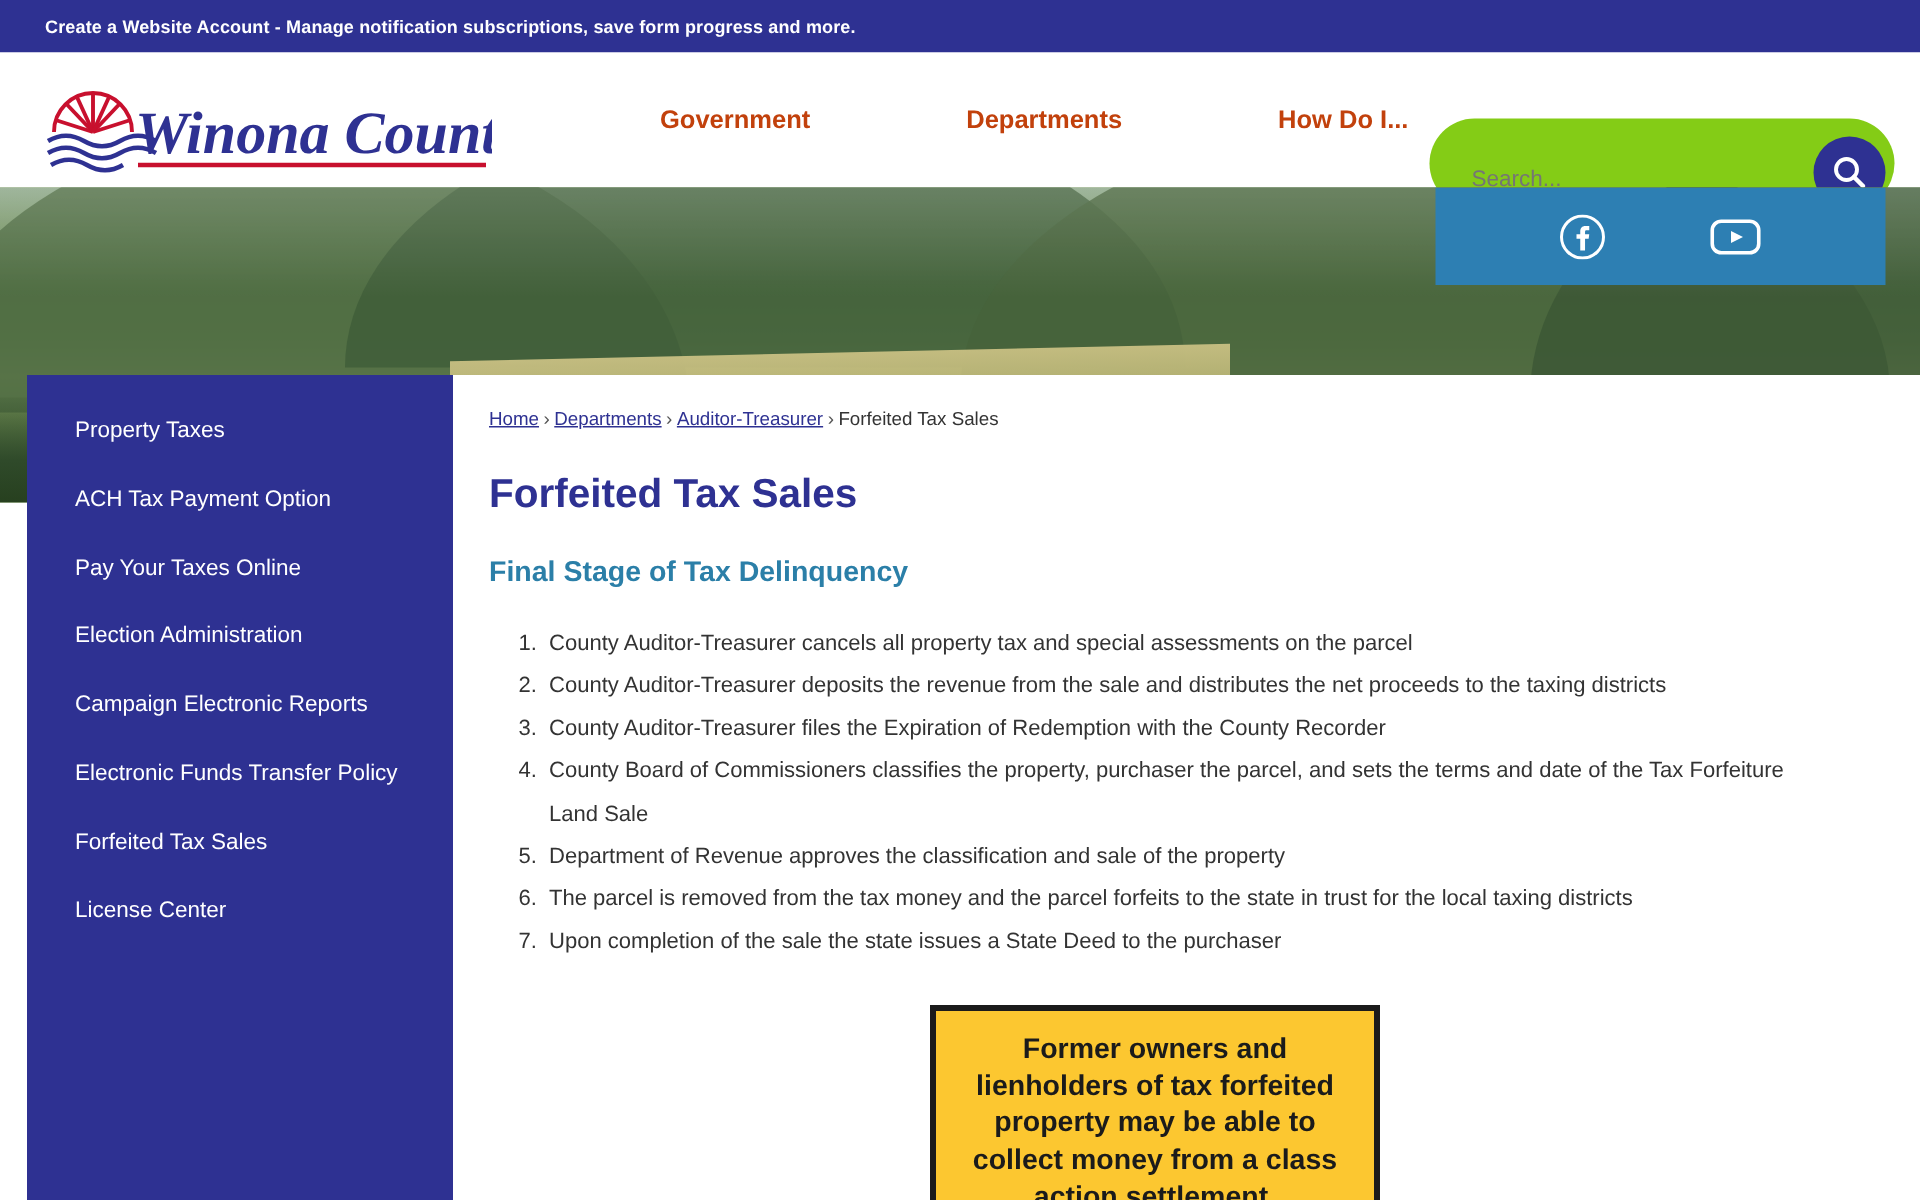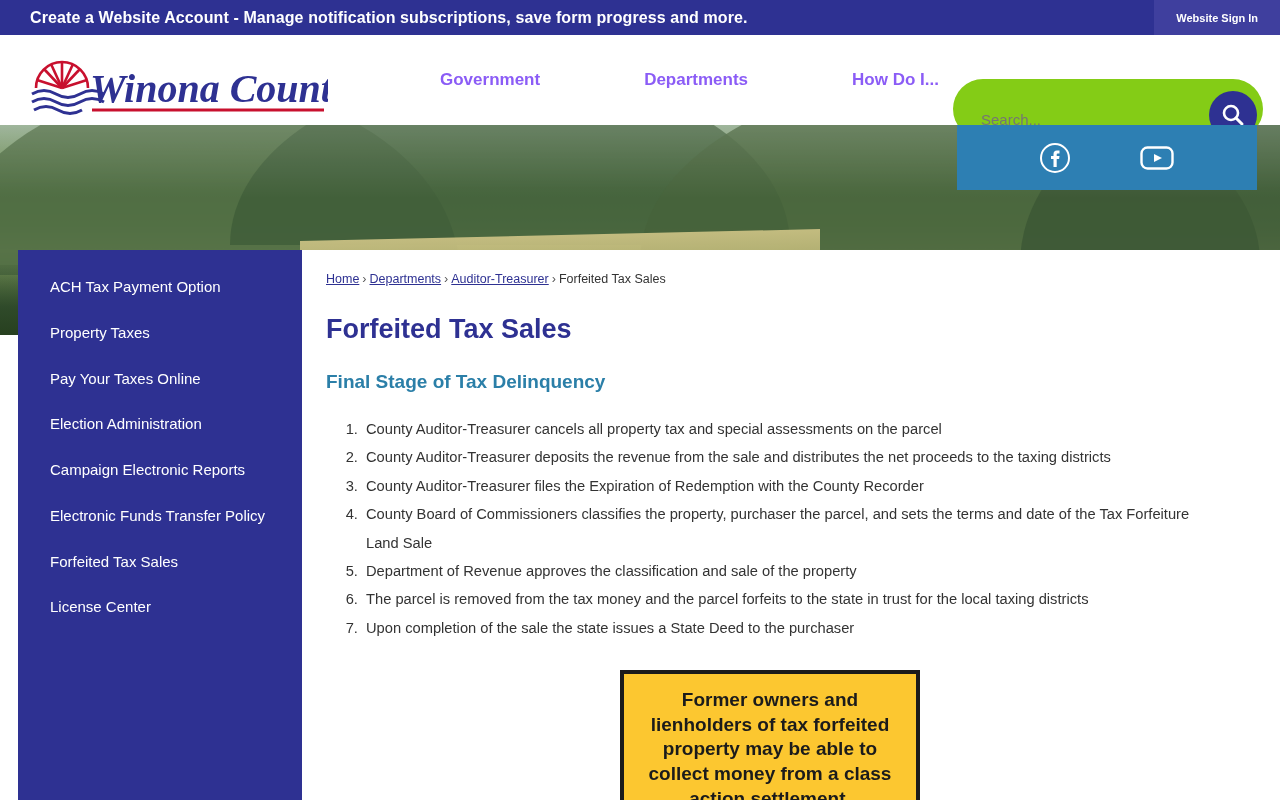--- a/index.html
+++ b/index.html
@@ -13,21 +13,21 @@
   
   .topbar {
     height: 35px;
     background: #2e3192;
     color: #ffffff;
     display: flex;
     align-items: center;
     position: relative;
   }
   .topbar-text {
-    font-size: 16px;
+    font-size: 12px;
     font-weight: bold;
     padding-left: 30px;
     letter-spacing: .1px;
   }
   .topbar-text .lead { }
   .signin-btn {
     position: absolute;
     right: 0; top: 0;
     height: 35px;
     background: #3f3f9e;
@@ -61,21 +61,21 @@
 
   .mainnav {
     display: flex;
     align-items: center;
     margin-left: 50px;
     gap: 0;
   }
   .navitem {
     font-size: 17px;
     font-weight: bold;
-    color: #8b5cf6;
+    color: #c2410c;
     padding: 0 52px;
     cursor: pointer;
     white-space: nowrap;
   }
 
   .searchwrap {
     position: absolute;
     right: 17px;
     top: 44px;
     width: 310px;
@@ -242,23 +242,20 @@
     right: 0; top: 0; bottom: 0; width: 18px;
     background: #ffffff;
   }
 </style>
 </head>
 <body>
 
 <div class="topbar">
   <div class="topbar-text">
     <span class="lead">Create a Website Account</span><span> - Manage notification subscriptions, save form progress and more.</span>
-  </div>
-  <div class="signin-btn">
-    <span>Website Sign In</span>
   </div>
 </div>
 
 <div class="header">
 
   <div class="logo">
     <svg width="310" height="72" viewBox="0 0 310 72">
 
       <g stroke="#c8102e" stroke-width="2.6" fill="none">
         <path d="M18 44 A26 26 0 0 1 70 44"></path>
@@ -320,22 +317,22 @@
         <rect x="1.5" y="2.5" width="31" height="21" rx="6" ry="6" fill="none" stroke="#ffffff" stroke-width="2.4"></rect>
         <polygon points="14,9 22,13 14,17" fill="#ffffff"></polygon>
       </svg>
     </div>
   </div>
 </div>
 
 <div class="content-wrap">
 
   <div class="sidebar">
+    <div class="side-item">Property Taxes</div>
     <div class="side-item">ACH Tax Payment Option</div>
-    <div class="side-item">Property Taxes</div>
     <div class="side-item">Pay Your Taxes Online</div>
     <div class="side-item">Election Administration</div>
     <div class="side-item">Campaign Electronic Reports</div>
     <div class="side-item">Electronic Funds Transfer Policy</div>
     <div class="side-item">Forfeited Tax Sales</div>
     <div class="side-item">License Center</div>
   </div>
 
   <div class="main">
 

